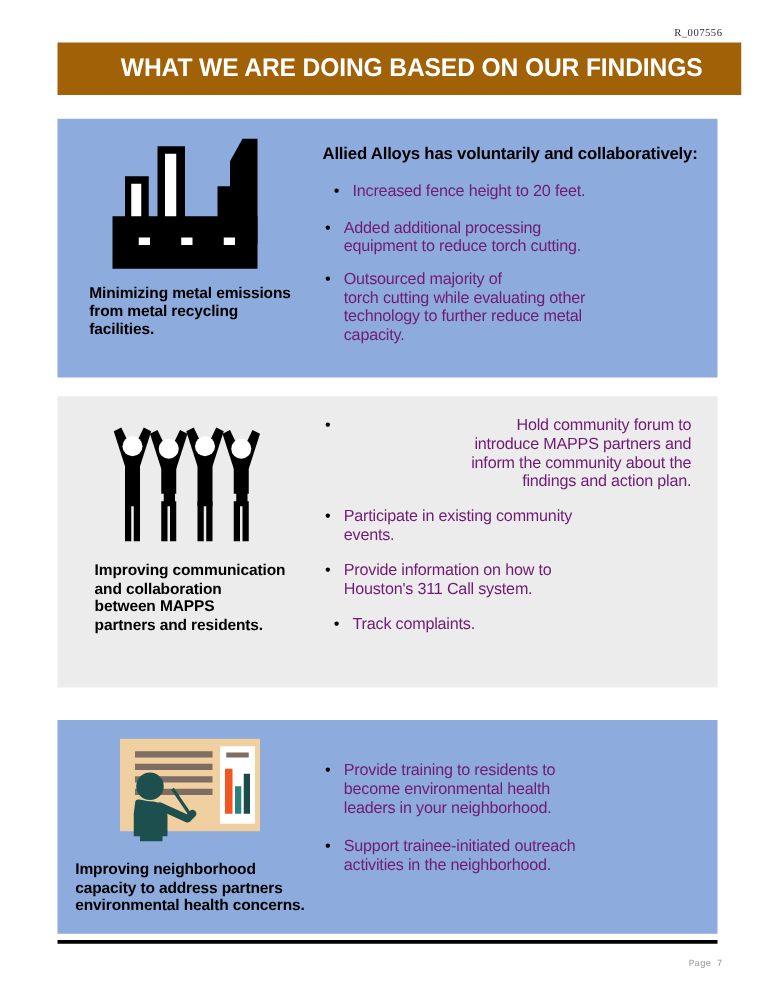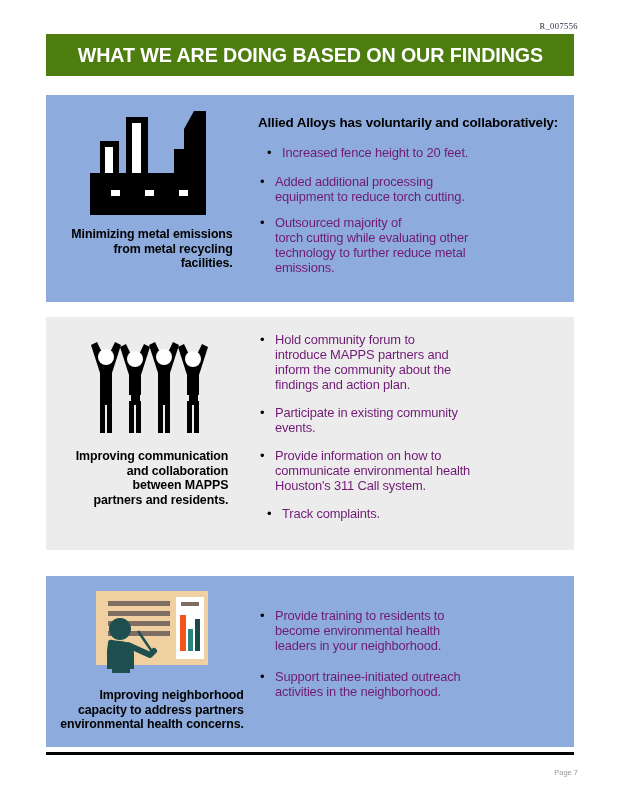--- a/index.html
+++ b/index.html
@@ -35,24 +35,25 @@
     white-space: nowrap;
   }
 
   
   .title-bar {
     position: absolute;
     left: 46px;
     top: 34px;
     width: 528px;
     height: 42px;
-    background: #4d7c0f;
+    background: #a16207;
     display: flex;
     align-items: center;
     justify-content: center;
+    padding-left: 19px;
   }
   .title-text {
     color: #ffffff;
     font-size: 20.5px;
     font-weight: bold;
     letter-spacing: -0.1px;
     white-space: nowrap;
     transform: scaleX(0.96);
   }
 
@@ -86,21 +87,21 @@
 
   
   .icon-box {
     display: flex;
     align-items: center;
     justify-content: center;
   }
 
   
   .caption {
-    text-align: right;
+    text-align: left;
     font-size: 12.4px;
     font-weight: bold;
     color: #000000;
     line-height: 1.18;
     letter-spacing: -0.1px;
   }
 
   
   .lead {
     font-size: 13.4px;
@@ -147,21 +148,21 @@
     width: 528px;
     height: 3px;
     background: #000000;
   }
   .page-num {
     position: absolute;
     right: 40px;
     top: 768px;
     font-size: 7.5px;
     color: #9a9a9a;
-    font-family: Liberation Sans, sans-serif;
+    font-family: Liberation Mono, monospace;
   }
 </style>
 </head>
 <body>
 
 <div class="page">
 
   <div class="bates">R_007556</div>
 
   <div class="title-bar">
@@ -205,21 +206,21 @@
           <span>Increased fence height to 20 feet.</span>
         </li>
         <li style="margin-bottom:11px;">
           <div>Added additional processing</div>
           <div>equipment to reduce torch cutting.</div>
         </li>
         <li>
           <div>Outsourced majority of</div>
           <div>torch cutting while evaluating other</div>
           <div>technology to further reduce metal</div>
-          <div>emissions.</div>
+          <div>capacity.</div>
         </li>
       </ul>
     </div>
   </div>
 
   <div class="panel panel-gray panel-2">
     <div class="panel-left">
 
       <div class="icon-box" style="margin-top:22px;height:100px;">
         <svg width="128" height="100" viewBox="0 0 128 100" aria-hidden="true">
@@ -269,33 +270,32 @@
       <div class="caption" style="margin-top:10px;">
         <div>Improving communication</div>
         <div>and collaboration</div>
         <div>between MAPPS</div>
         <div>partners and residents.</div>
       </div>
     </div>
 
     <div class="panel-right">
       <ul class="bullets" style="margin-top:16px;">
-        <li style="margin-bottom:13px;">
+        <li style="margin-bottom:13px;text-align:right;">
           <div>Hold community forum to</div>
           <div>introduce MAPPS partners and</div>
           <div>inform the community about the</div>
           <div>findings and action plan.</div>
         </li>
         <li style="margin-bottom:13px;">
           <div>Participate in existing community</div>
           <div>events.</div>
         </li>
         <li style="margin-bottom:13px;">
           <div>Provide information on how to</div>
-          <div>communicate environmental health</div>
           <div>Houston's 311 Call system.</div>
         </li>
         <li class="indent-extra">
           <span>Track complaints.</span>
         </li>
       </ul>
     </div>
   </div>
 
   <div class="panel panel-blue panel-3">

